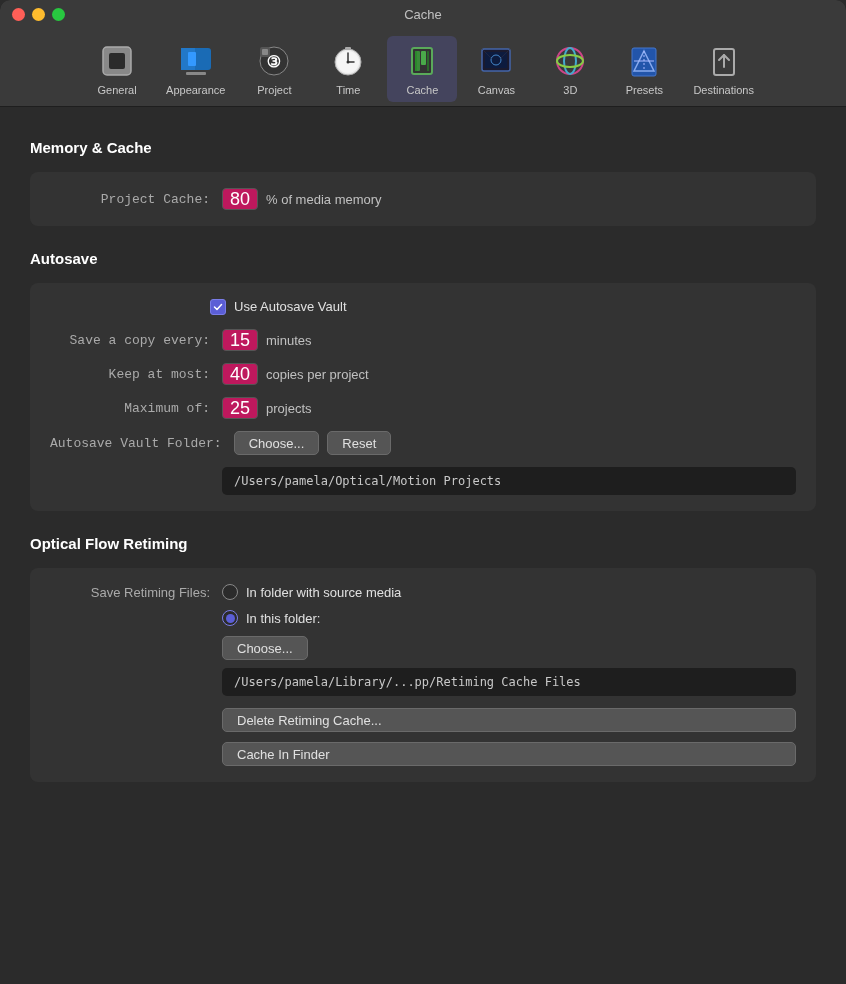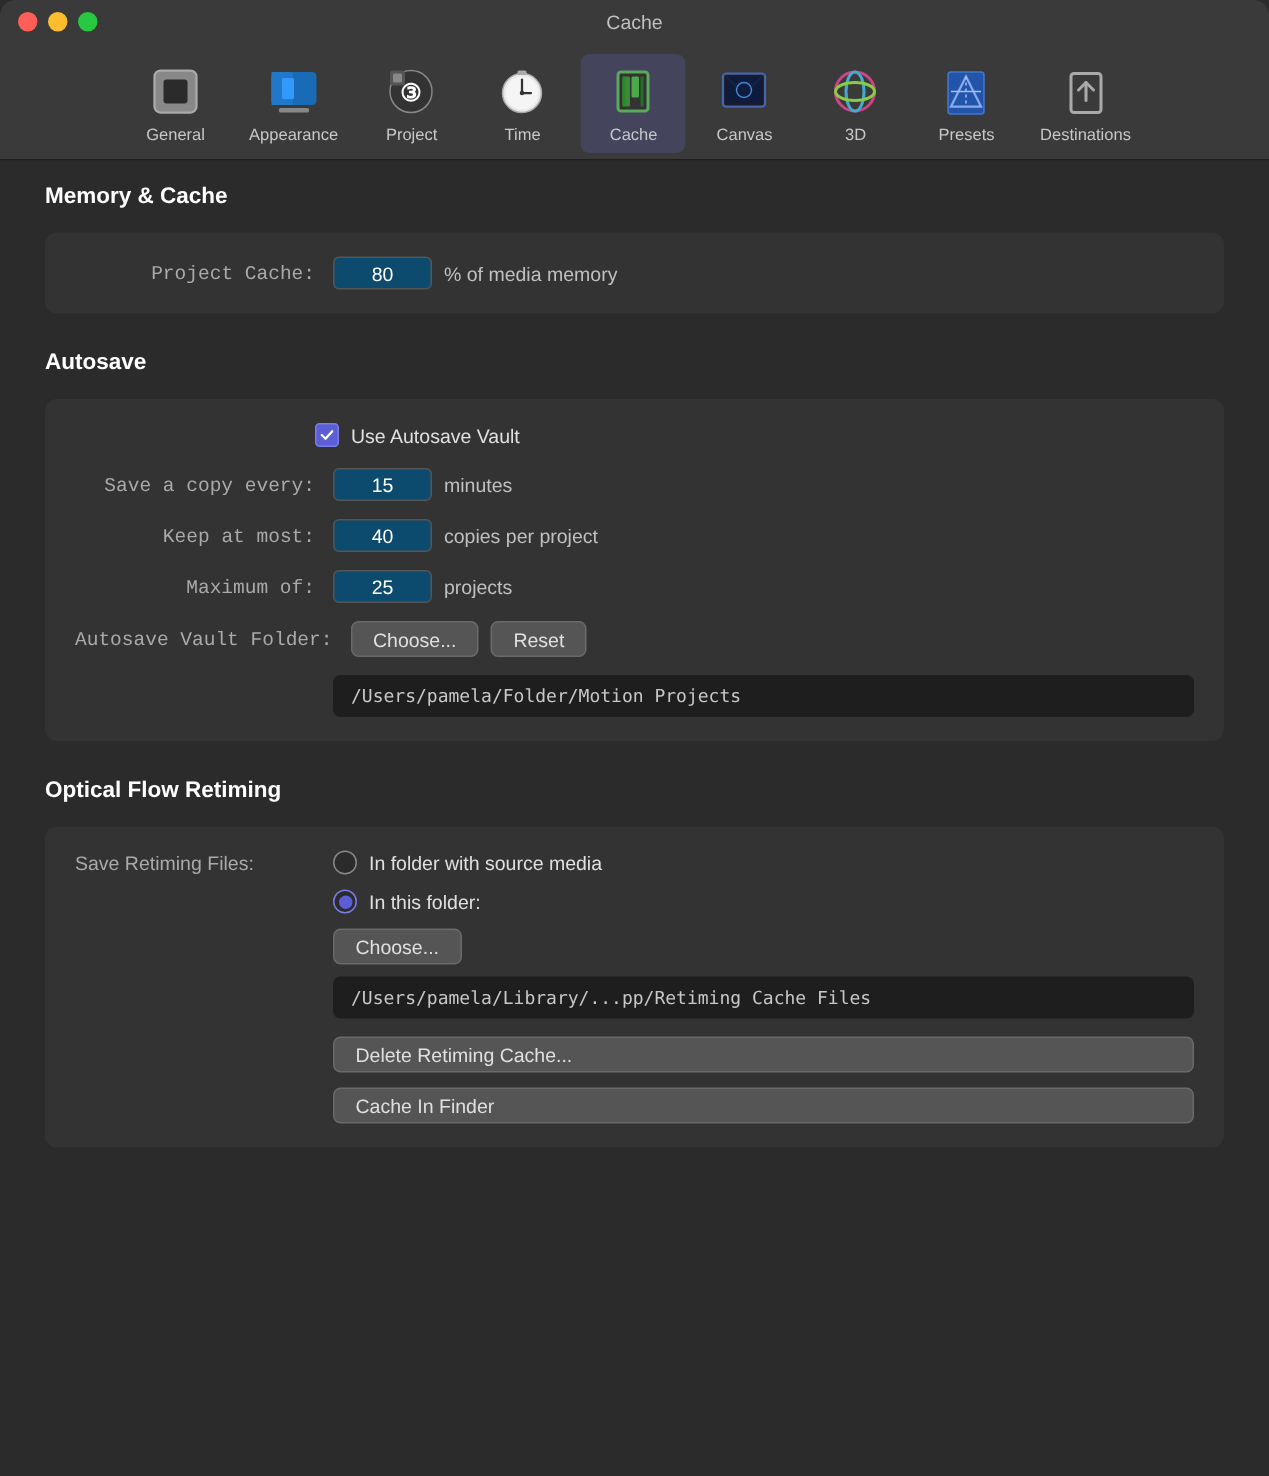--- a/index.html
+++ b/index.html
@@ -85,21 +85,21 @@
     }
 
     .toolbar-label {
       font-size: 11px;
       color: #c8c8c8;
       white-space: nowrap;
     }
 
     
     .content {
-      padding: 15px 30px;
+      padding: 32px 30px;
     }
 
     
     .section {
       margin-bottom: 24px;
     }
 
     .section-title {
       font-size: 15px;
       font-weight: 700;
@@ -127,41 +127,41 @@
     .form-label {
       text-align: right;
       color: #aaaaaa;
       font-size: 13px;
       min-width: 160px;
       margin-right: 12px;
       font-family: Liberation Mono, monospace;
     }
 
     .number-input {
-      background: #0c4a6e;
+      background: #be185d;
       border: 1px solid #555;
       border-radius: 4px;
       color: #ffffff;
-      font-size: 13px;
-      width: 66px;
+      font-size: 18px;
+      width: 36px;
       text-align: center;
       padding: 2px 4px;
       height: 22px;
     }
 
     .form-unit {
       font-size: 13px;
       color: #c0c0c0;
       margin-left: 8px;
     }
 
     
     .checkbox-row {
       display: flex;
-      align-items: center;
+      align-items: flex-start;
       margin-bottom: 14px;
       padding-left: 160px;
     }
 
     .checkbox-custom {
       width: 16px;
       height: 16px;
       border-radius: 3px;
       background: #5b5ed6;
       border: 1.5px solid #7a7de8;
@@ -216,20 +216,21 @@
     }
 
     
     .radio-row {
       display: flex;
       align-items: center;
       margin-bottom: 10px;
     }
 
     .radio-label-area {
+      text-align: right;
       min-width: 160px;
       margin-right: 12px;
       font-size: 13px;
       color: #aaaaaa;
     }
 
     .radio-outer {
       width: 16px;
       height: 16px;
       border-radius: 50%;
@@ -446,21 +447,21 @@
 
       <div class="form-row">
         <span class="form-label">Autosave Vault Folder:</span>
         <div class="vault-row">
           <button class="btn">Choose...</button>
           <button class="btn">Reset</button>
         </div>
       </div>
 
       <div style="padding-left: 172px;">
-        <div class="path-display">/Users/pamela/Folder/Motion Projects</div>
+        <div class="path-display">/Users/pamela/Optical/Motion Projects</div>
       </div>
 
     </div>
   </div>
 
   <div class="section">
     <div class="section-title">Optical Flow Retiming</div>
     <div class="section-body">
 
       <div class="radio-row">

